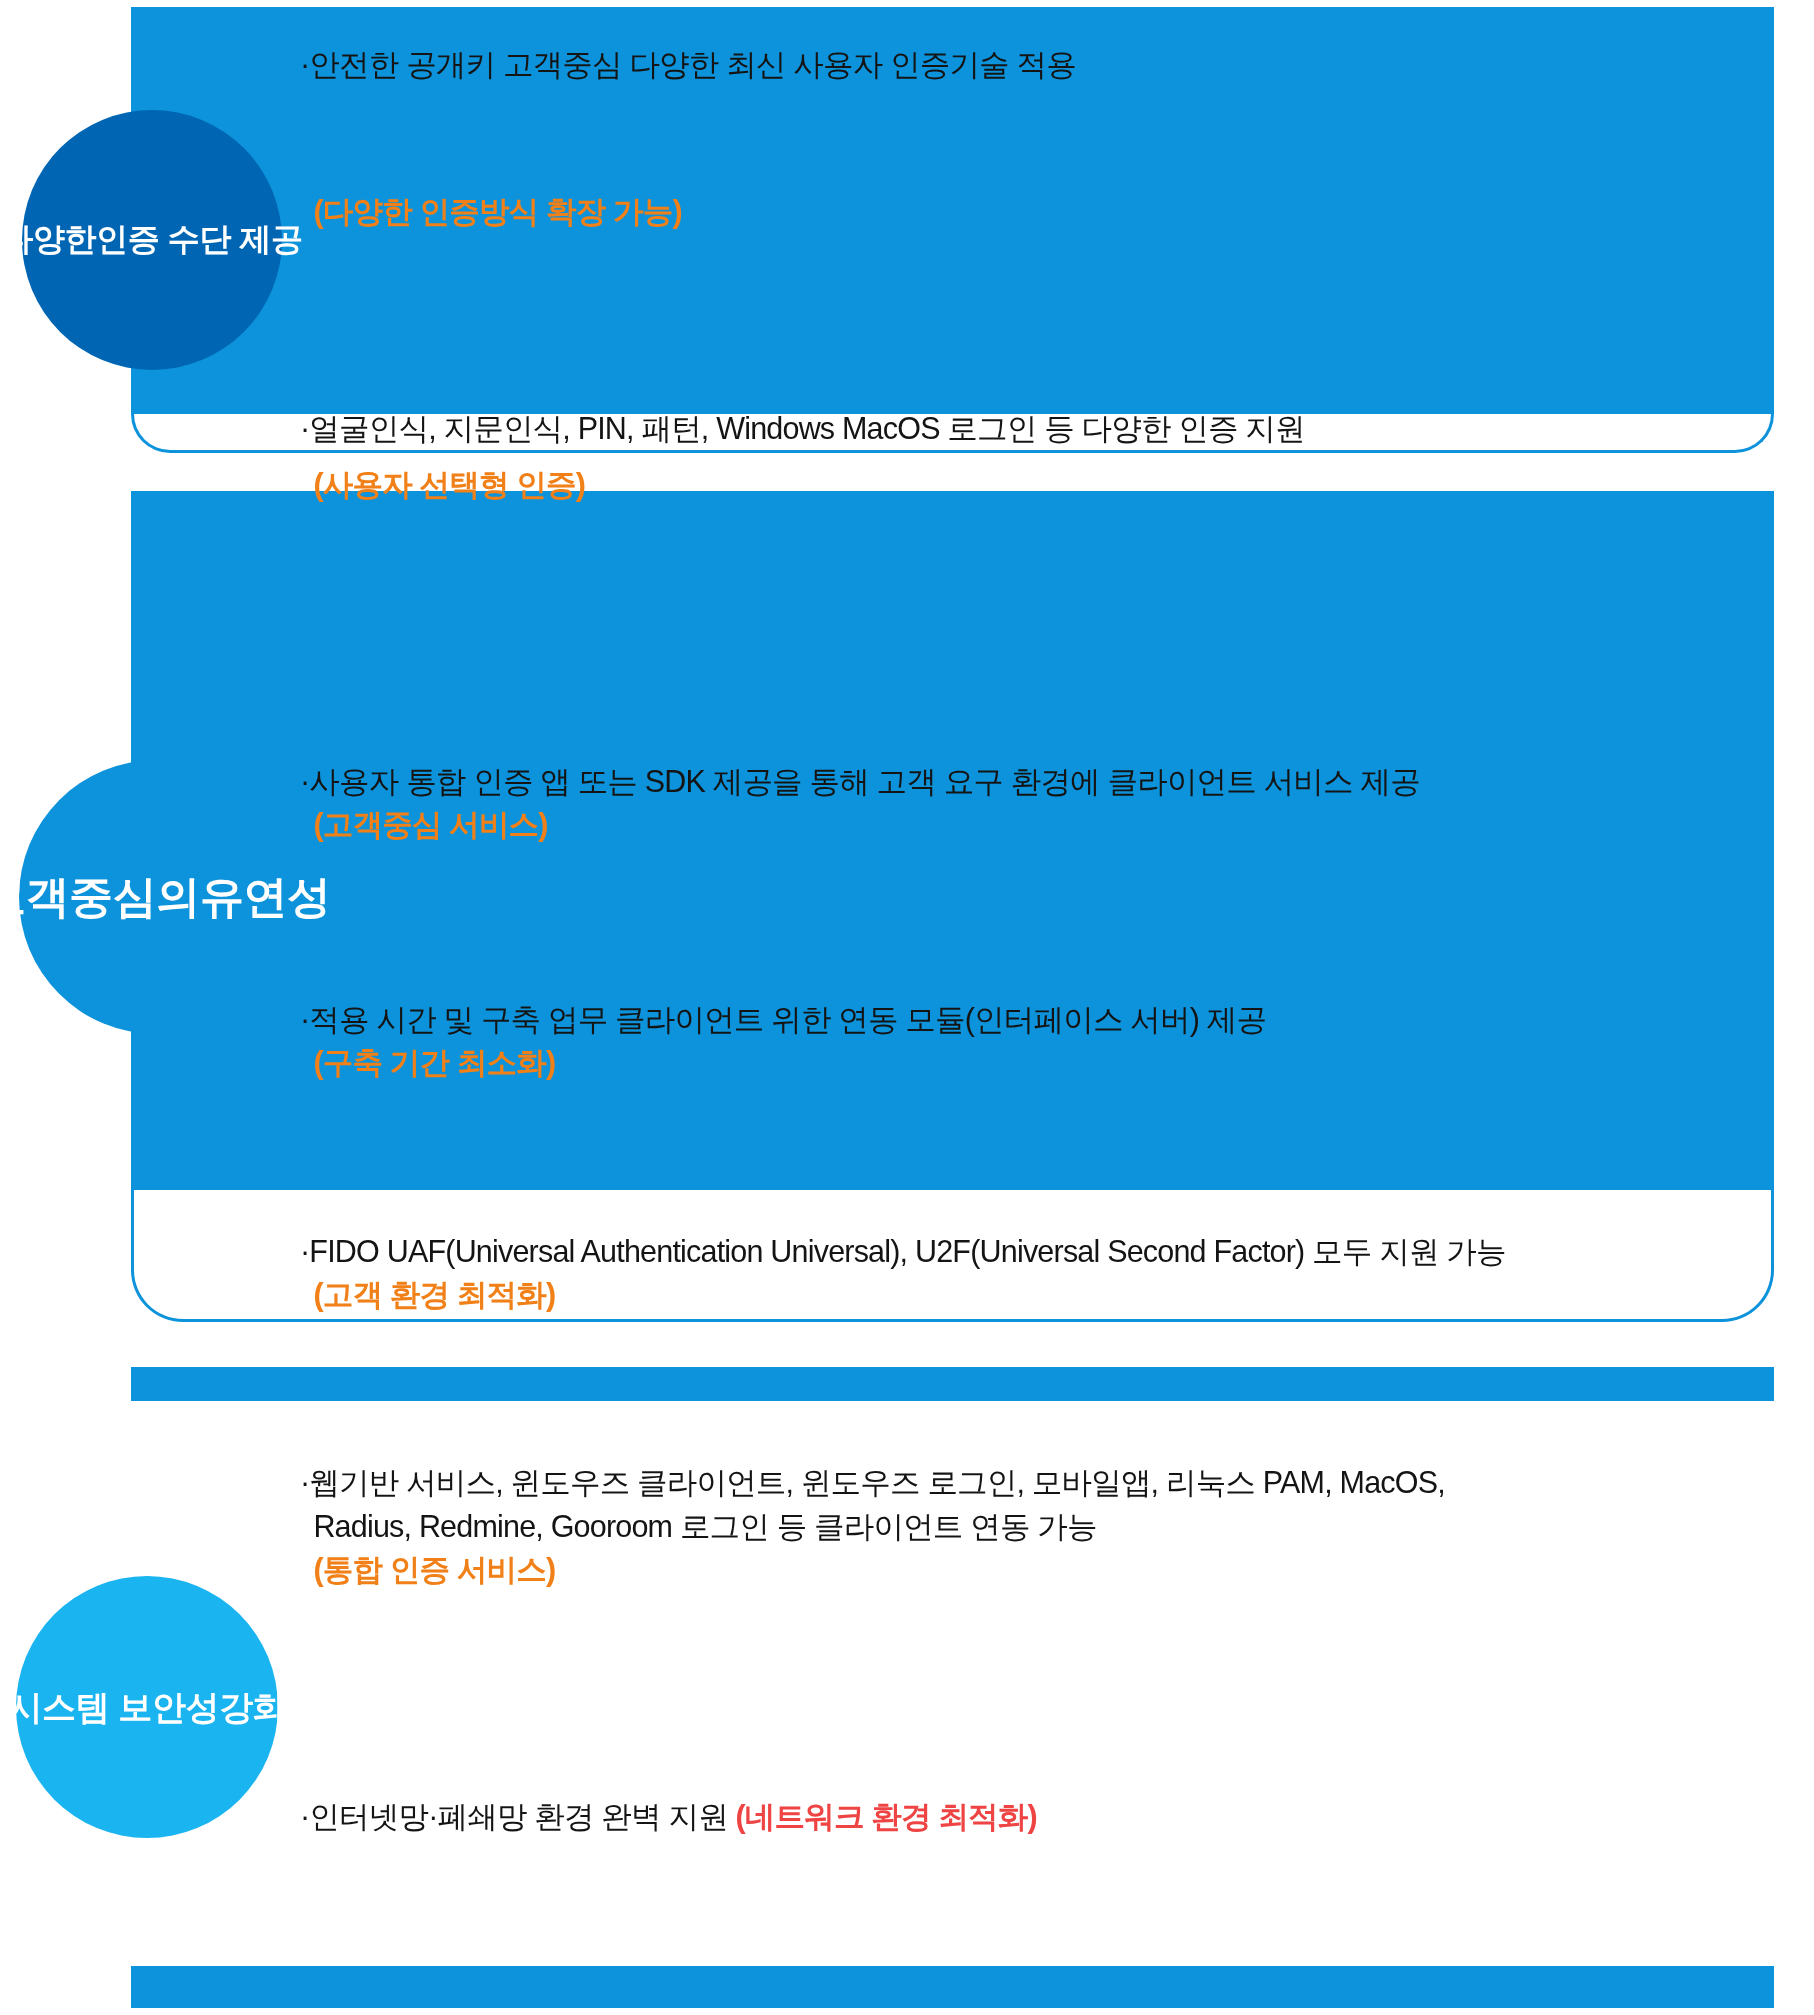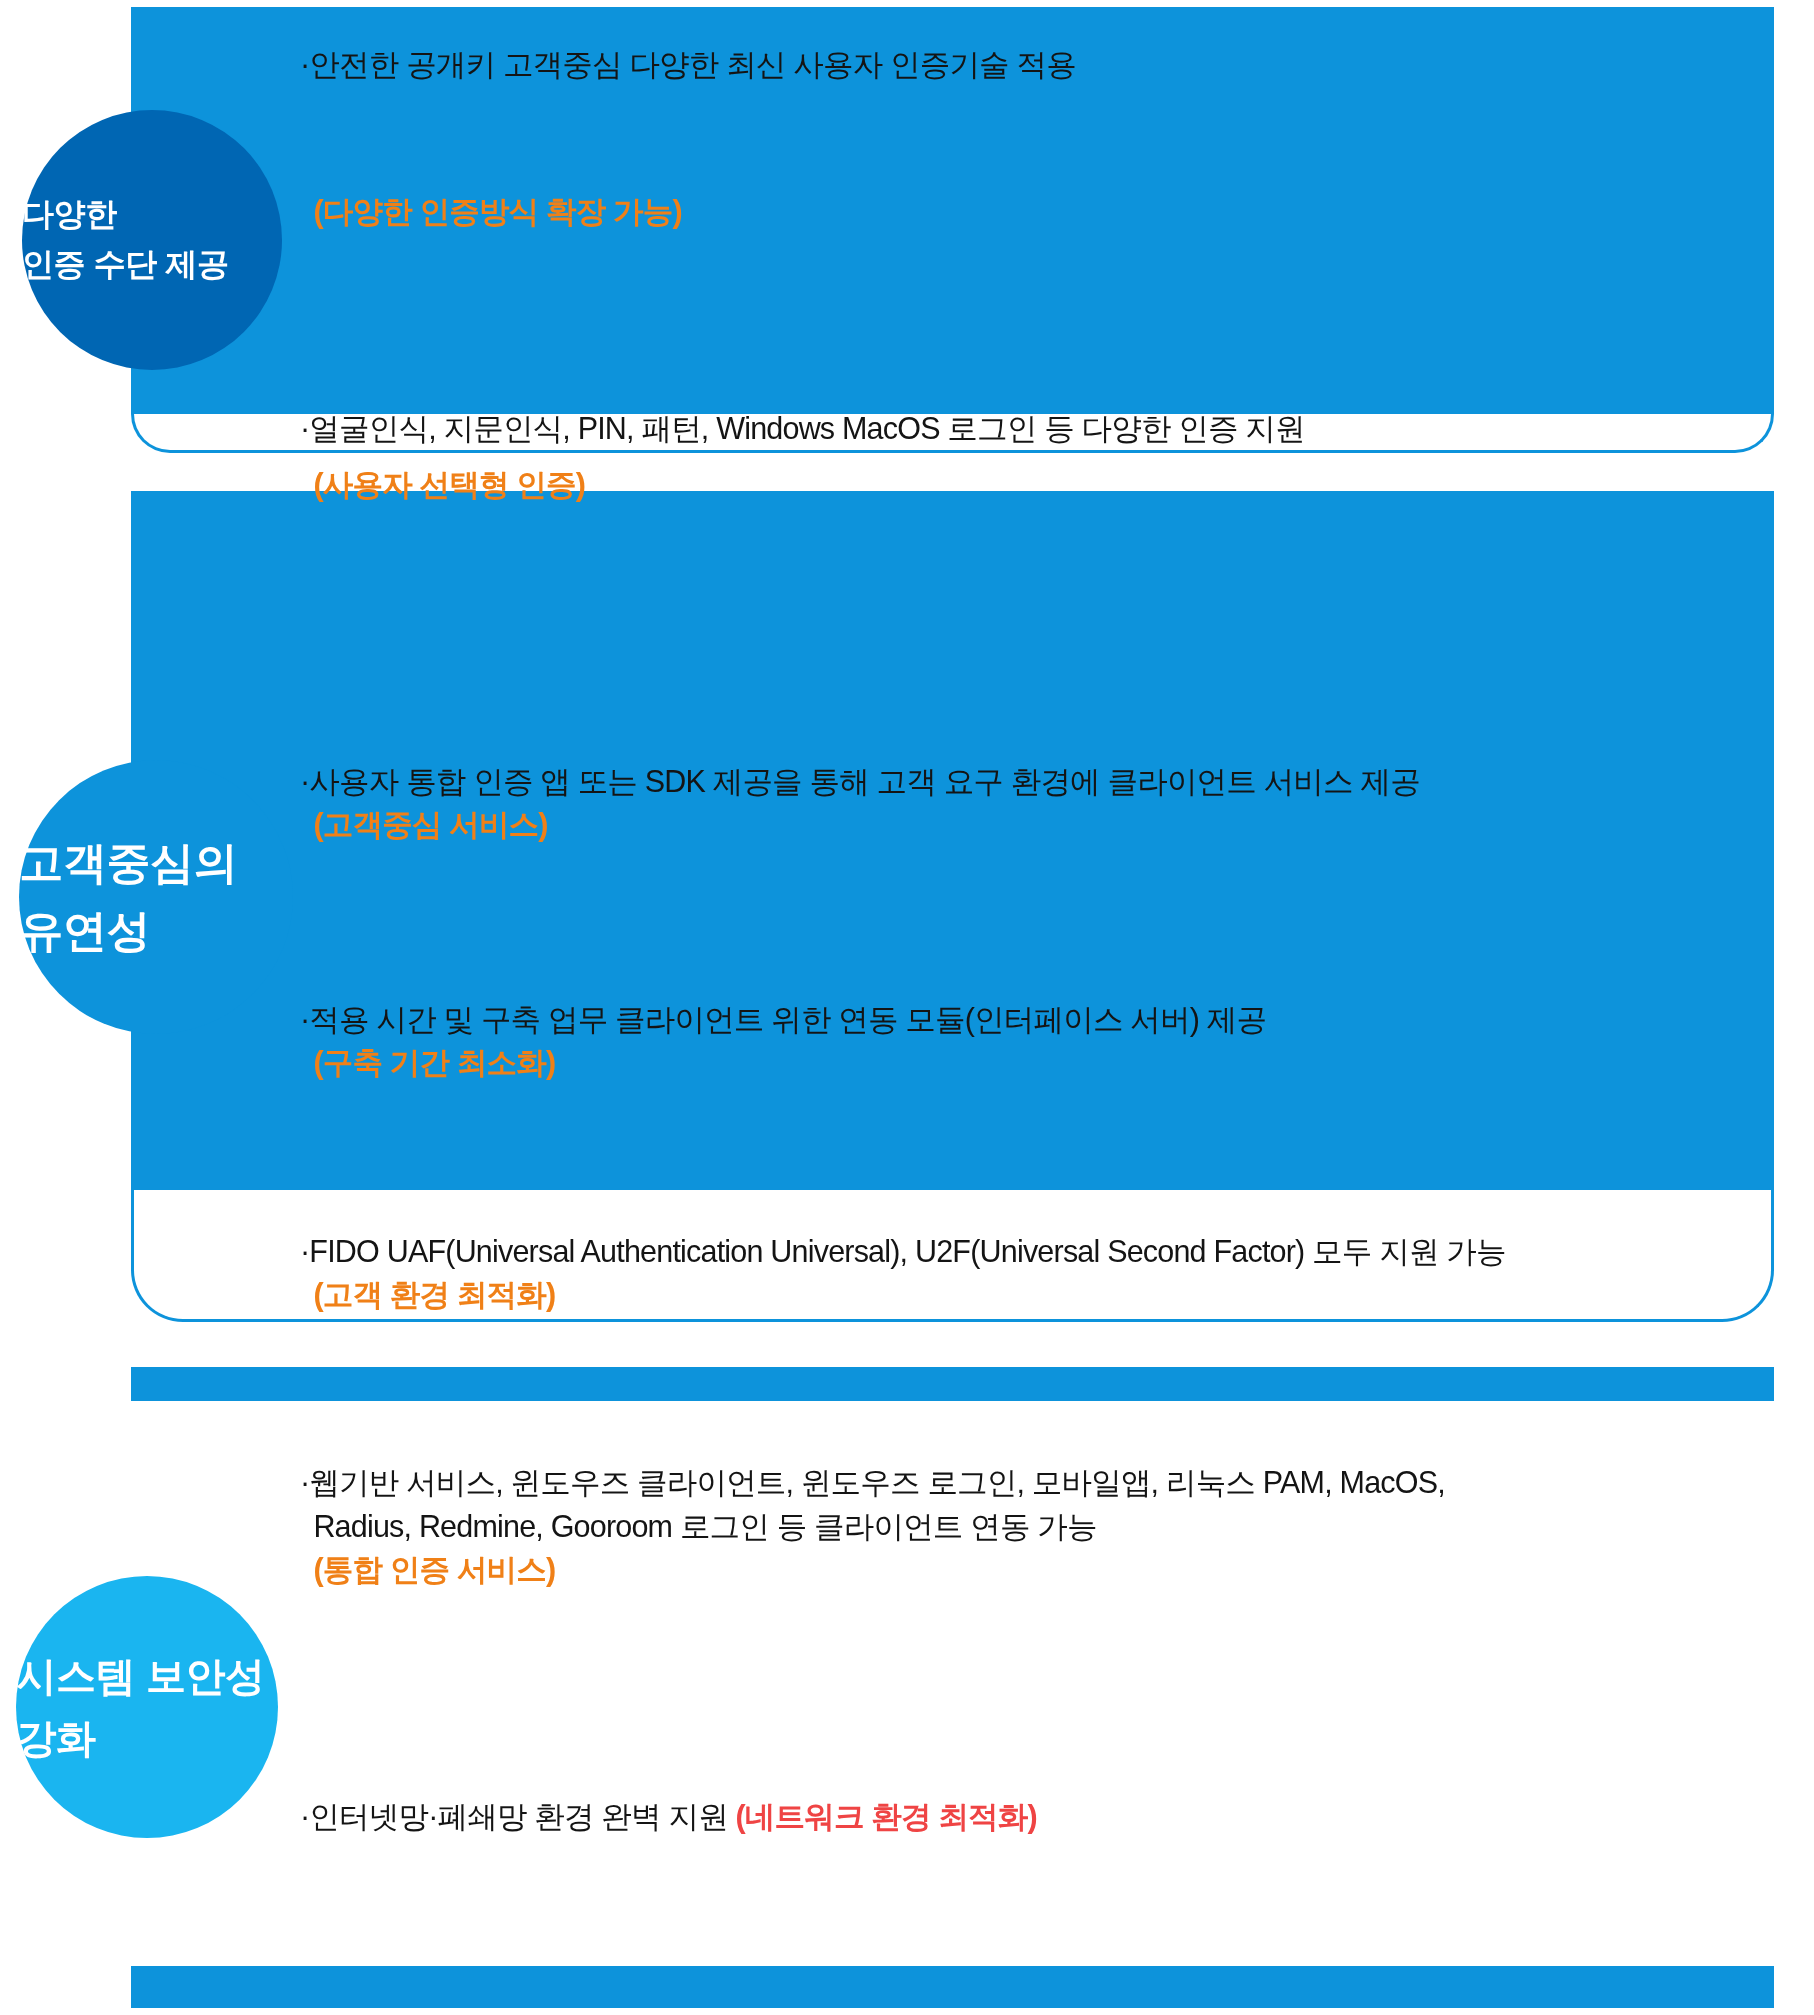--- a/index.html
+++ b/index.html
@@ -29,31 +29,31 @@
     box-sizing:border-box;
   }
   
   .panel-strip{
     position:absolute;left:0;width:100%;background:#0d93db;
   }
 
   
   .circle{
     position:absolute;border-radius:50%;
-    display:flex;flex-direction:column;
-    align-items:flex-start;justify-content:center;
+    display:flex;flex-direction:row;
+    align-items:center;justify-content:center;
     color:#ffffff;font-weight:700;text-align:center;
     line-height:1.55;letter-spacing:-0.4px;
     z-index:5;
   }
   .circle span{display:block;white-space:nowrap;}
 
   .circle-1{left:22px;top:110px;width:260px;height:260px;background:#0066b3;font-size:32px;}
   .circle-2{left:19.3px;top:760px;width:274px;height:274px;background:#0d93db;font-size:44px;}
-  .circle-3{left:16.4px;top:1576px;width:262px;height:262px;background:#1ab5f0;font-size:40px;}
+  .circle-3{left:16.4px;top:1576px;width:262px;height:262px;background:#1ab5f0;font-size:34px;}
 
   
   .bullets{position:absolute;z-index:6;}
   .bullet{
     position:relative;
     font-size:30.5px;
     line-height:1.42;
     letter-spacing:-0.8px;
     color:#141414;
     font-weight:400;

